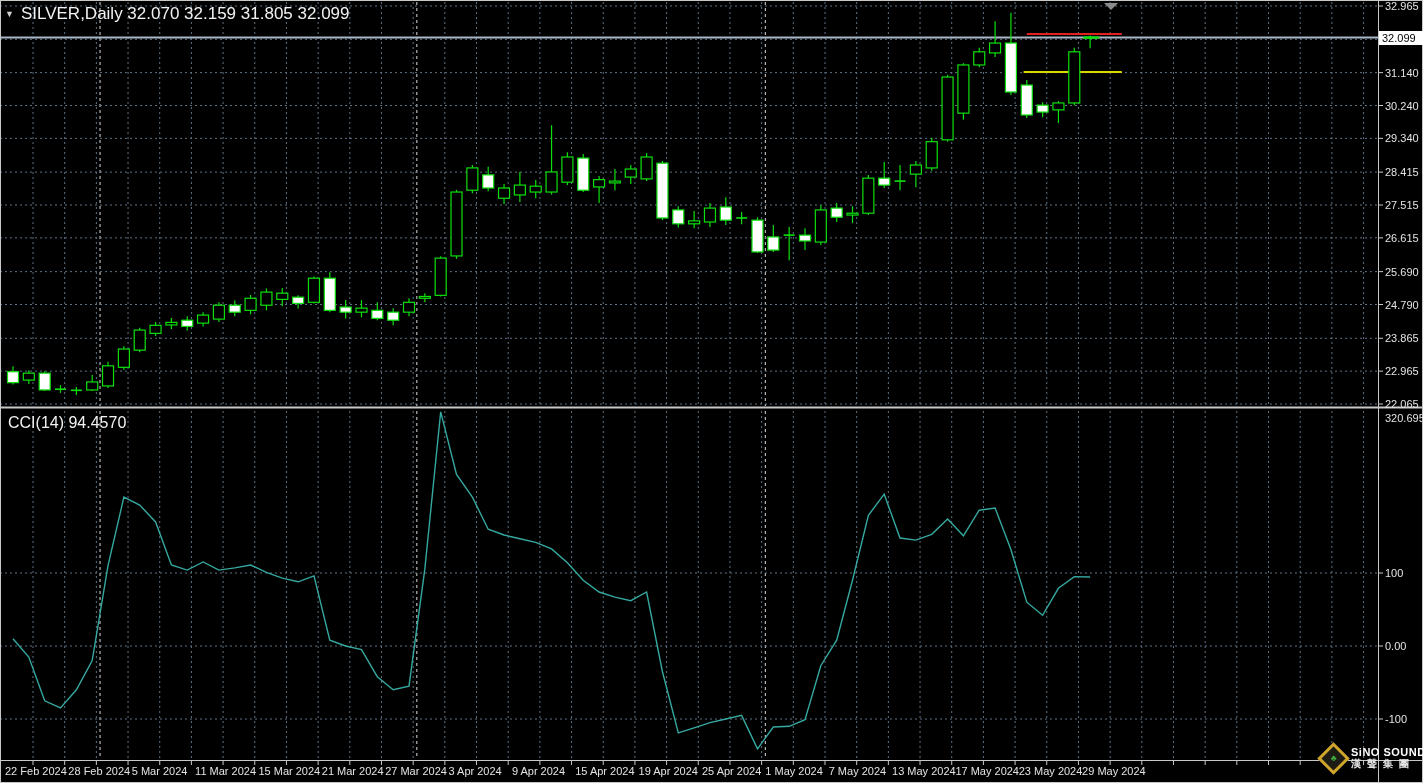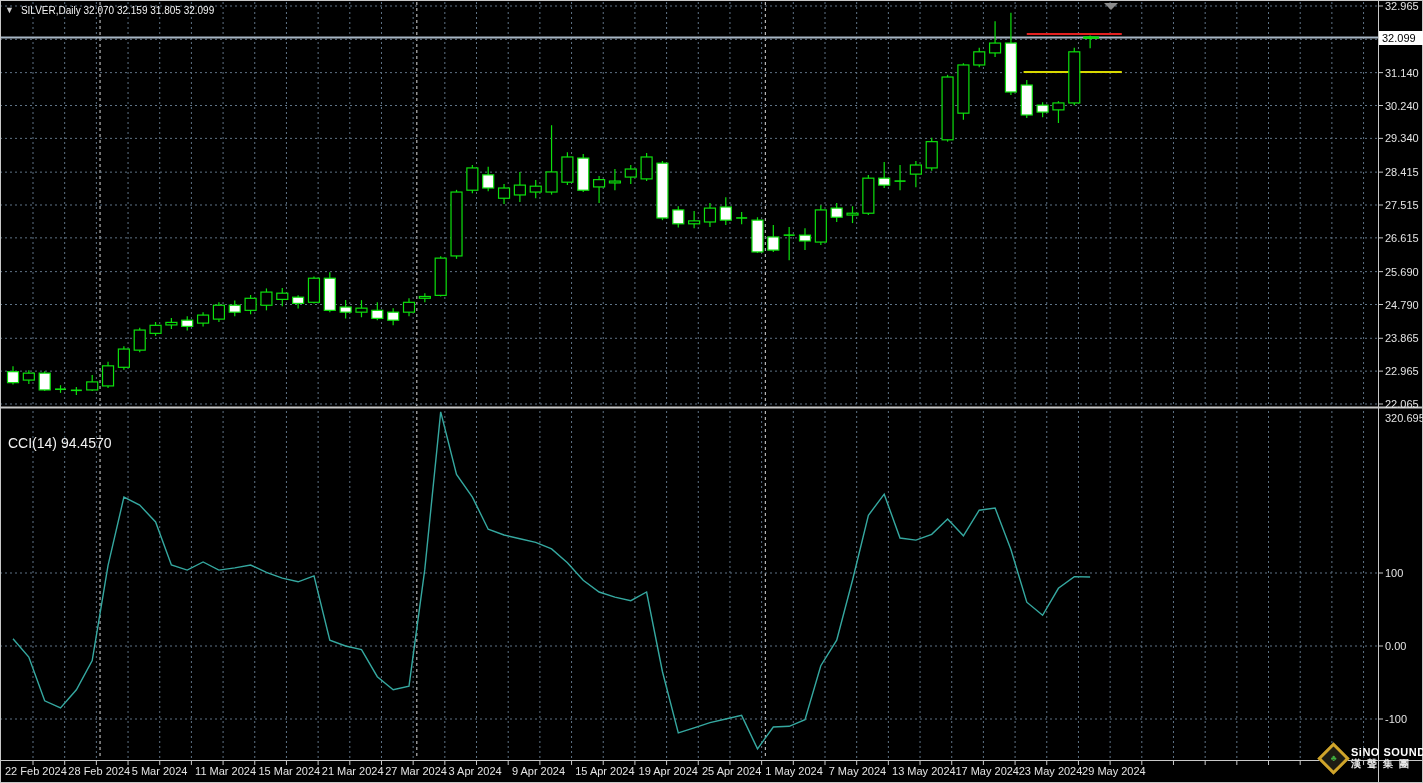--- a/index.html
+++ b/index.html
@@ -2,22 +2,22 @@
 <html><head>
 <meta charset="utf-8">
 <style>
   html,body{margin:0;padding:0;background:#111;}
   #window{position:relative;width:1423px;height:783px;background:#000;overflow:hidden;
           font-family:"Liberation Sans",sans-serif;}
   #plot{position:absolute;left:0;top:0;}
   .overlay{position:absolute;white-space:nowrap;}
   #title-bar{left:5px;top:4px;display:flex;align-items:center;gap:7px;}
   #title-bar .tri{color:#cfcfcf;font-size:9px;line-height:12px;cursor:pointer;}
-  #title-bar .txt{color:#f2f2f2;font-size:10px;}
-  #cci-label{left:8px;top:414px;color:#f2f2f2;font-size:14px;margin-top:21px;}
+  #title-bar .txt{color:#f2f2f2;font-size:17px;}
+  #cci-label{left:8px;top:414px;color:#f2f2f2;font-size:16px;}
   #price-tag{left:1379px;top:31px;width:43px;height:14px;background:#ffffff;color:#000;
              font-size:11px;line-height:14px;padding-left:3px;}
   #watermark{left:1322px;top:746px;display:flex;align-items:center;gap:6px;}
   #logo-diamond{width:17px;height:17px;transform:rotate(45deg);border:3px solid #cfa42a;
                 background:#1c1c14;display:flex;align-items:center;justify-content:center;flex:none;}
   #logo-diamond span{transform:rotate(-45deg);color:#3fae3f;font-size:9px;line-height:9px;}
   #wm-text .row1{color:#ffffff;font-size:11px;font-weight:bold;letter-spacing:.5px;}
   #wm-text .row2{color:#e8e8e8;font-size:10px;font-weight:bold;letter-spacing:6px;margin-top:-1px;}
   .hit{position:absolute;background:transparent;}
 </style>

